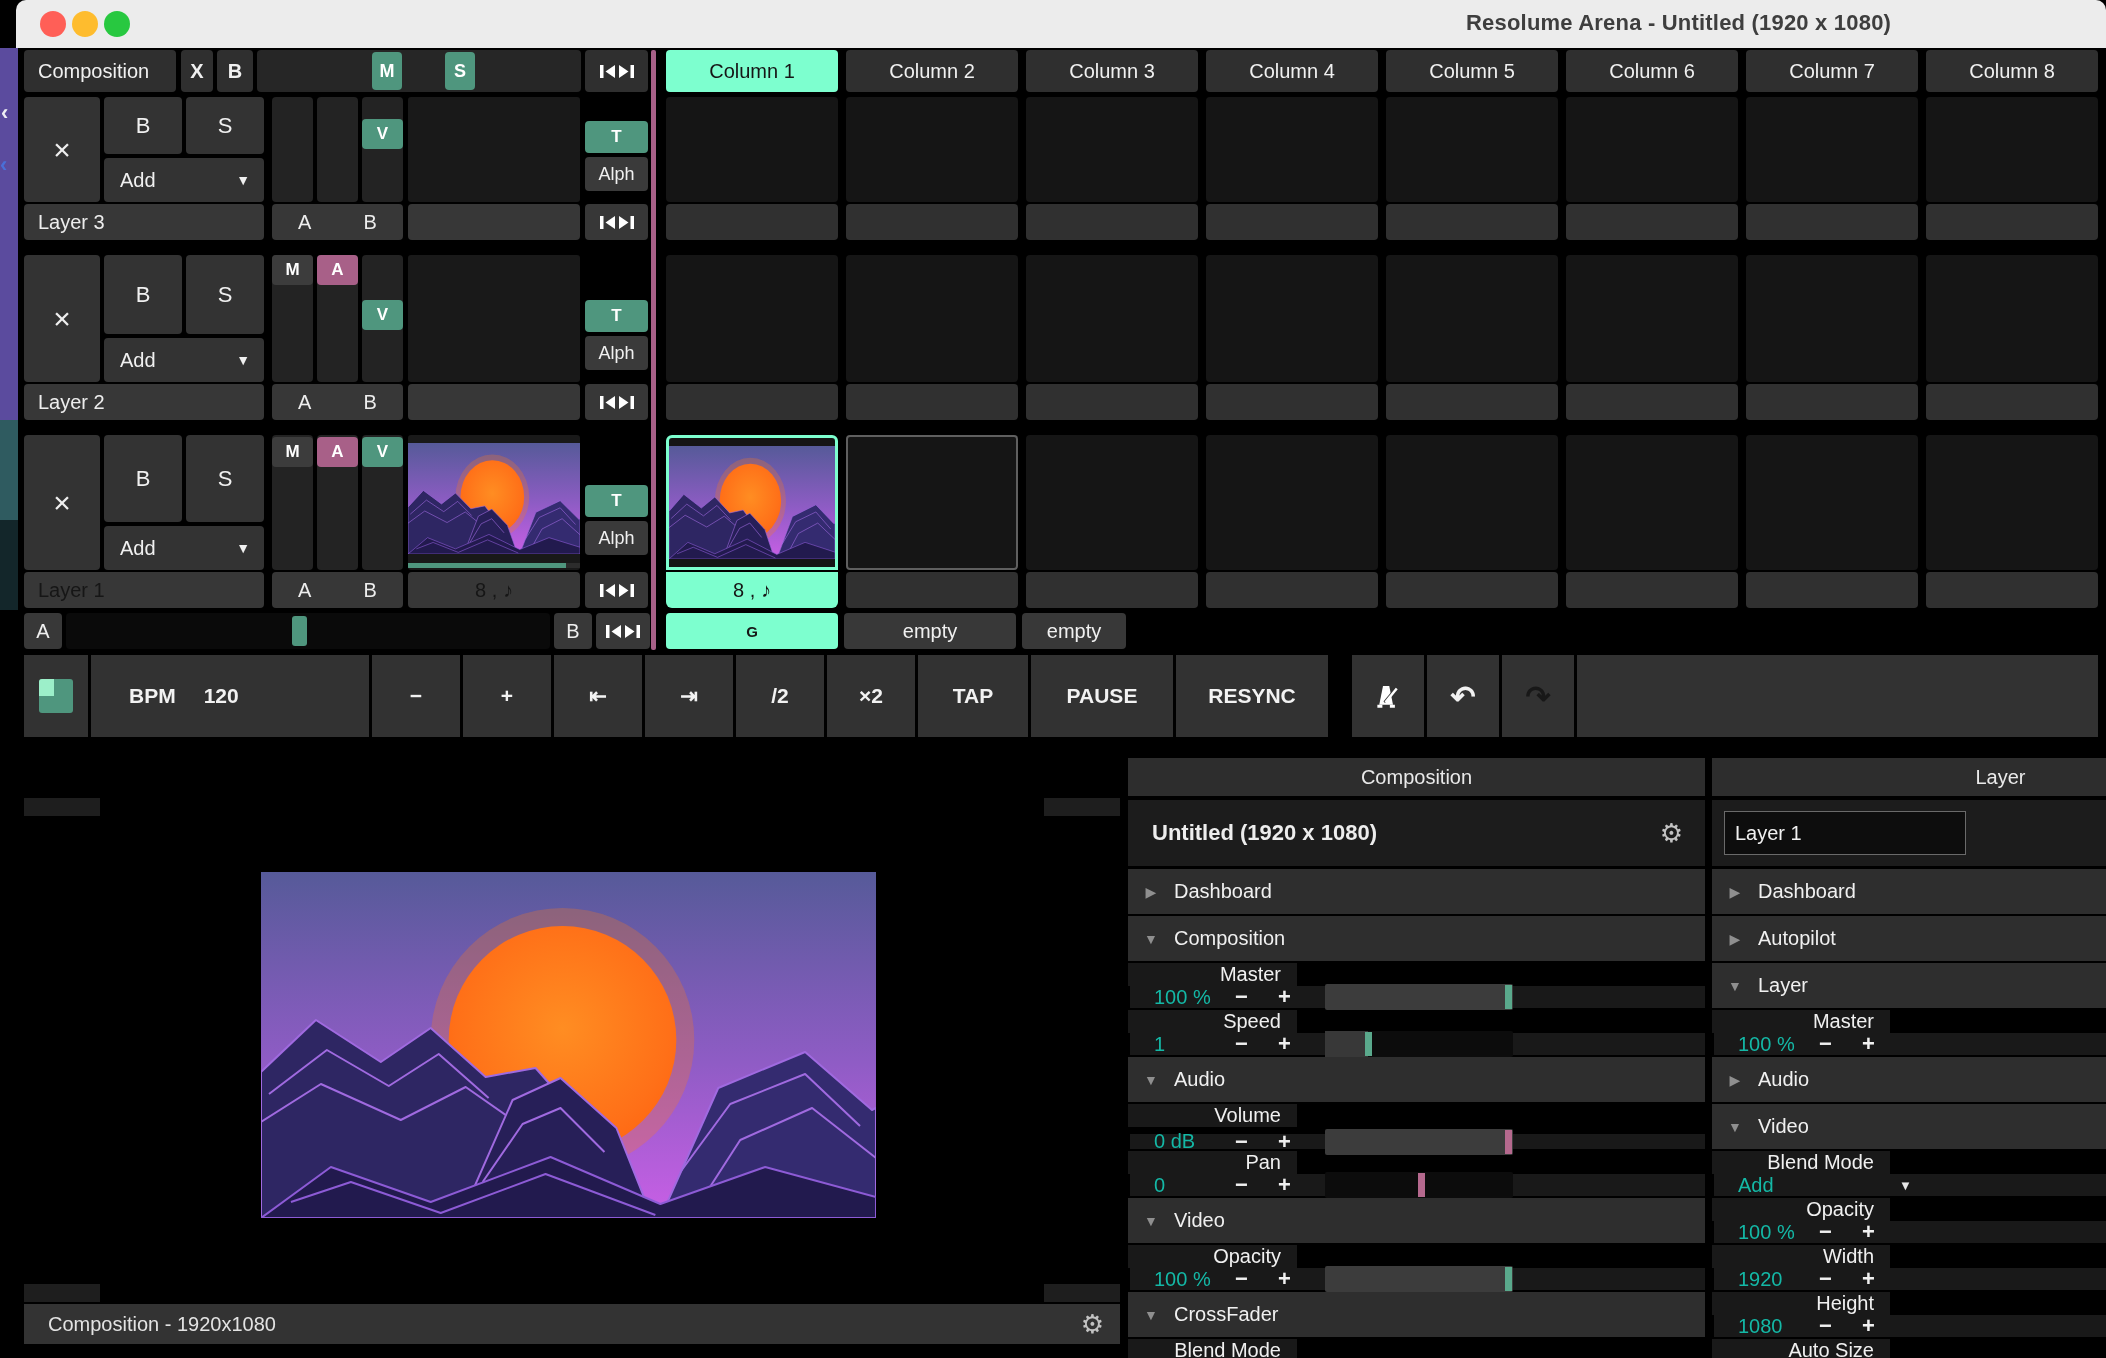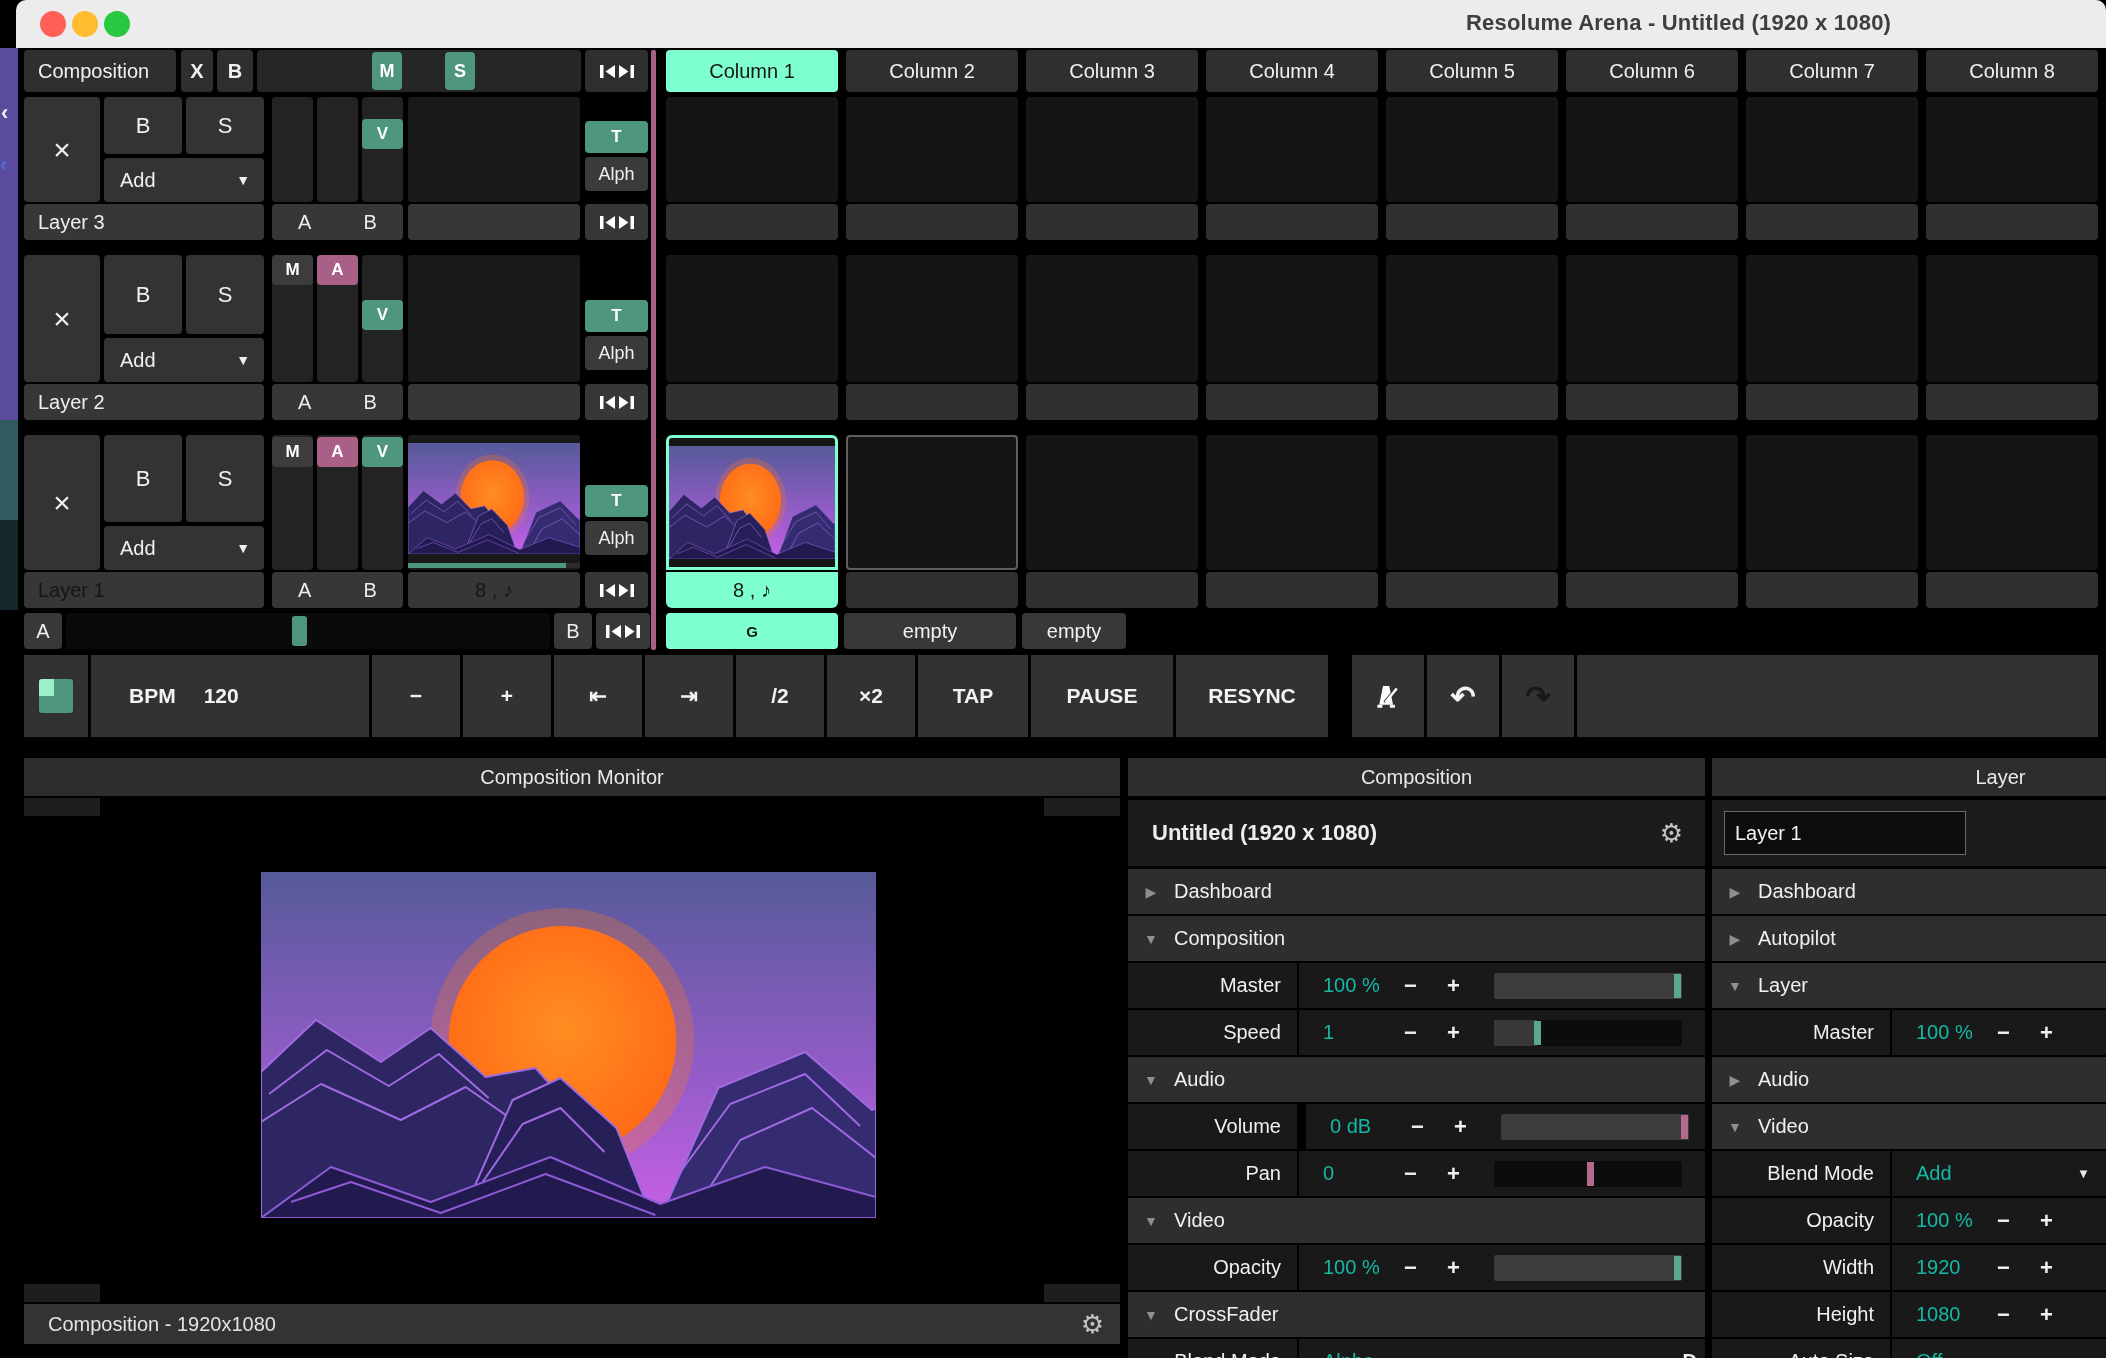--- a/index.html
+++ b/index.html
@@ -26,21 +26,21 @@
   .gridlabel{position:absolute;background:#303030;border-radius:4px;}
   
   #transport{left:24px;top:655px;width:2074px;height:82px;display:flex;gap:3px;}
   #transport>div{background:#323232;height:82px;display:flex;align-items:center;justify-content:center;
                  font-size:21px;font-weight:600;color:#f2f2f2;}
   
   .panel-header{background:#2d2d2d;height:38px;display:flex;align-items:center;justify-content:center;
                 font-size:20px;color:#e9e9e9;}
   .prow-section{height:45px;background:#2e2e2e;display:flex;align-items:center;font-size:20px;color:#f0f0f0;}
   .prow-section .arr{width:46px;text-align:center;font-size:14px;color:#8f8f8f;}
-  .prow{height:45px;display:flex;background:#000;}
+  .prow{height:45px;display:flex;background:#000;flex-direction:column;}
   .prow .plabel{background:#191919;display:flex;align-items:center;justify-content:flex-end;
                 padding-right:16px;font-size:20px;color:#f0f0f0;box-sizing:border-box;}
   .prow .pvals{background:#191919;flex:1;margin-left:2px;position:relative;display:flex;align-items:center;}
   .pv-value{position:absolute;left:24px;font-size:20px;color:#14b8a6;}
   .pv-minus{position:absolute;left:105px;font-size:22px;font-weight:bold;color:#f0f0f0;}
   .pv-plus{position:absolute;left:148px;font-size:22px;font-weight:bold;color:#f0f0f0;}
   .pv-slider{position:absolute;left:195px;width:188px;height:26px;border-radius:2px;}
   .pv-dd{position:absolute;left:185px;font-size:13px;color:#e8e8e8;}
   .gear{color:#c2c2c2;font-size:26px;line-height:1;}
   svg.icon{display:block;}
@@ -352,23 +352,20 @@
           <rect x="13.5" y="17" width="4" height="2.4" fill="#fff"></rect>
       </svg>
     </div>
     <div style="width:72px;font-size:30px;">↶</div>
     <div style="width:72px;font-size:30px;color:#181818 !important;">
         <span style="color:#181818;">↷</span>
       </div>
     <div style="flex:1;"></div>
   </div>
 
-  <div class="abs panel-header" style="left:24px;top:758px;width:1096px;">
-    <span>Composition Monitor</span>
-  </div>
   <div class="abs" style="left:24px;top:798px;width:1096px;height:504px;background:#000;">
     <div class="abs" style="left:0;top:0;width:76px;height:18px;background:#1e1e1e;"></div>
     <div class="abs" style="left:1020px;top:0;width:76px;height:18px;background:#1e1e1e;"></div>
     <div class="abs" style="left:0;top:486px;width:76px;height:18px;background:#1e1e1e;"></div>
     <div class="abs" style="left:1020px;top:486px;width:76px;height:18px;background:#1e1e1e;"></div>
     <div class="abs sunset-art" style="left:237px;top:74px;width:615px;height:346px;"><svg viewBox="0 0 616 346" preserveAspectRatio="none" width="100%" height="100%">
           <defs>
             <linearGradient id="sky" x1="0" y1="0" x2="0" y2="1">
               <stop offset="0" stop-color="#565a99"></stop>
               <stop offset="0.55" stop-color="#8f5cc5"></stop>

